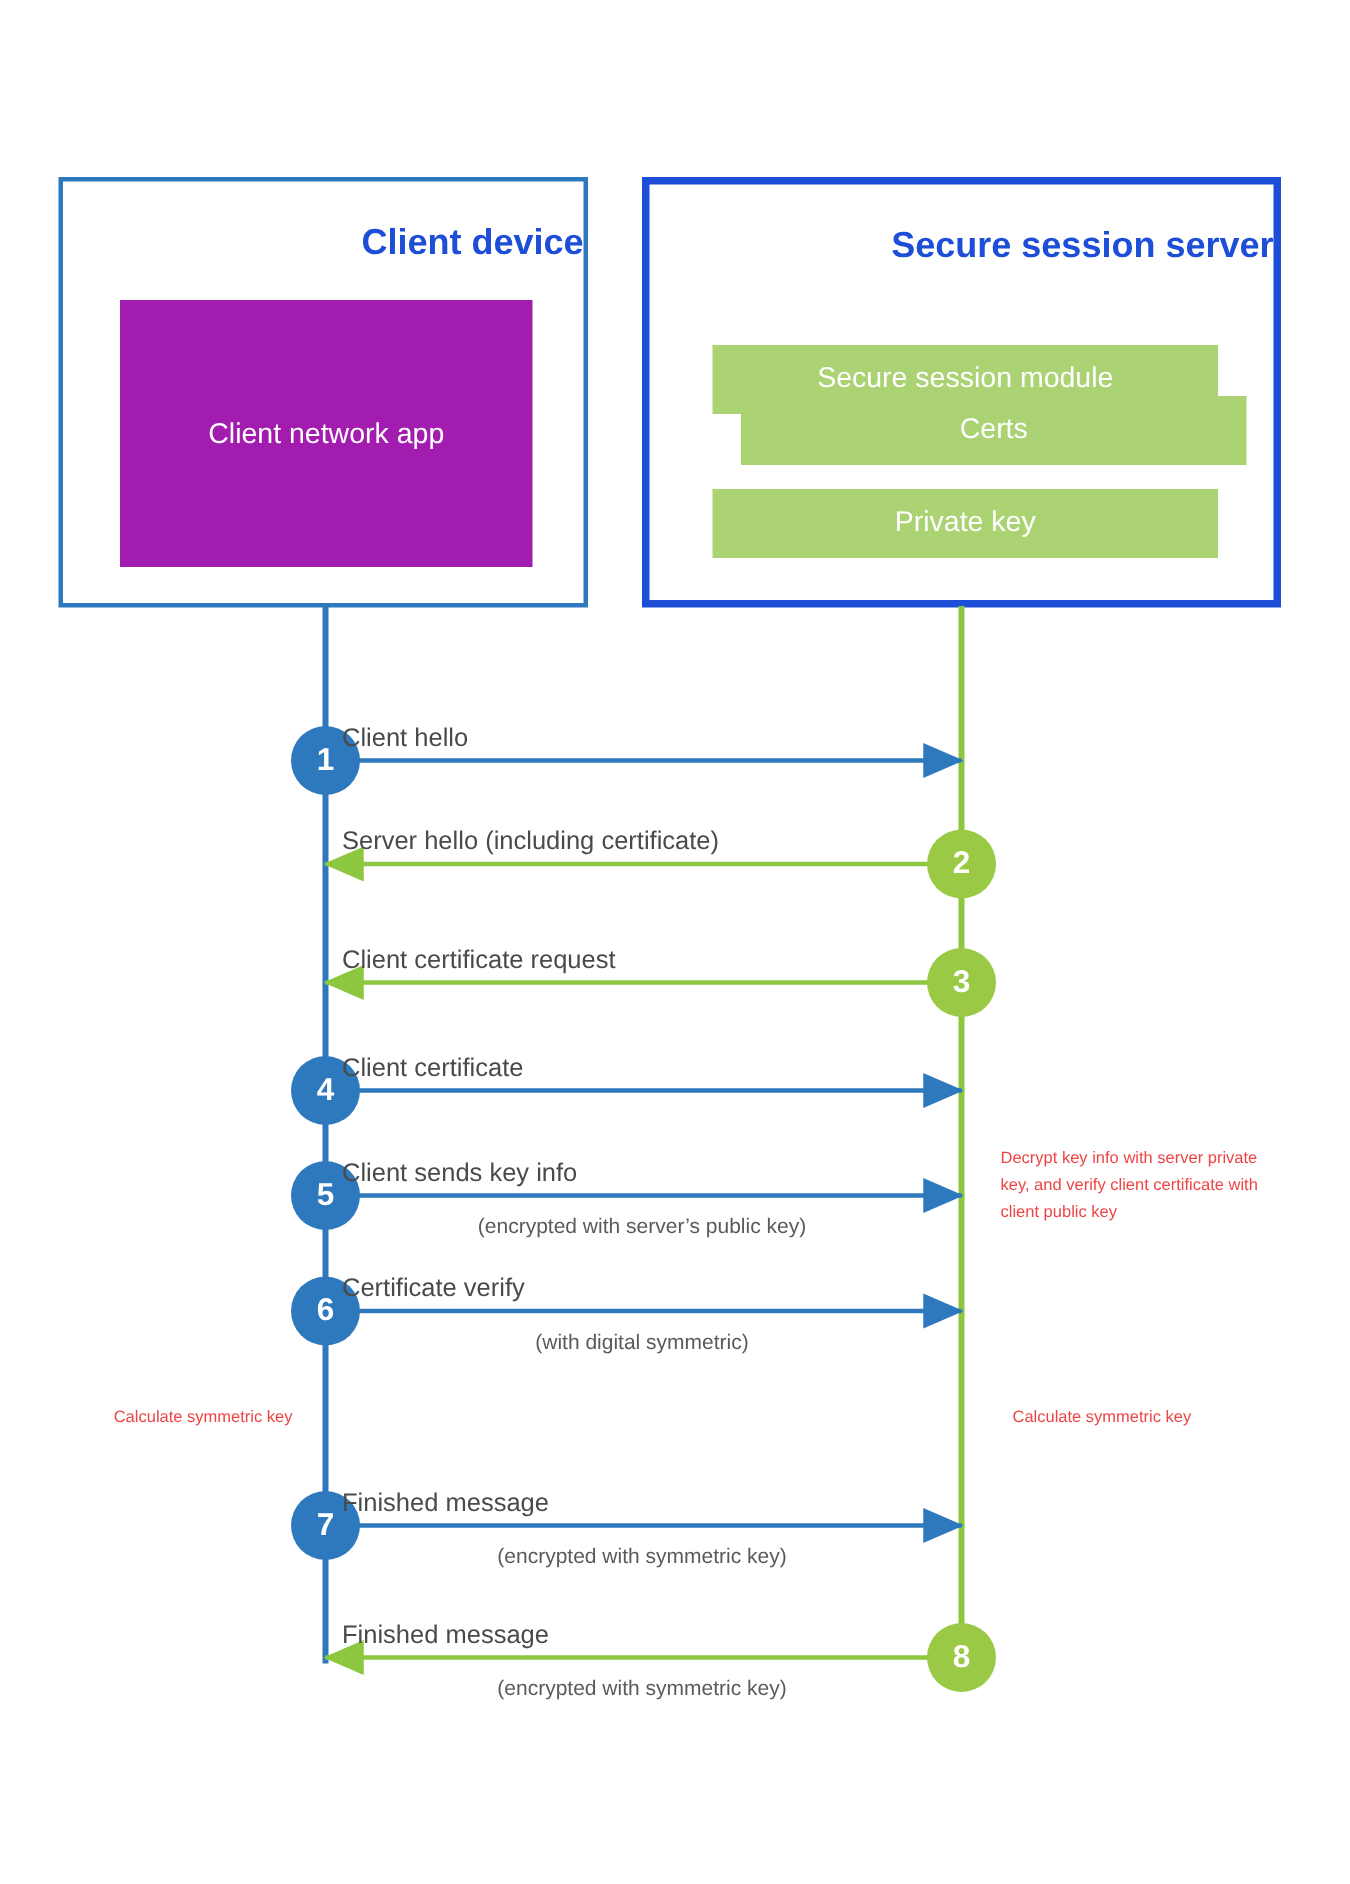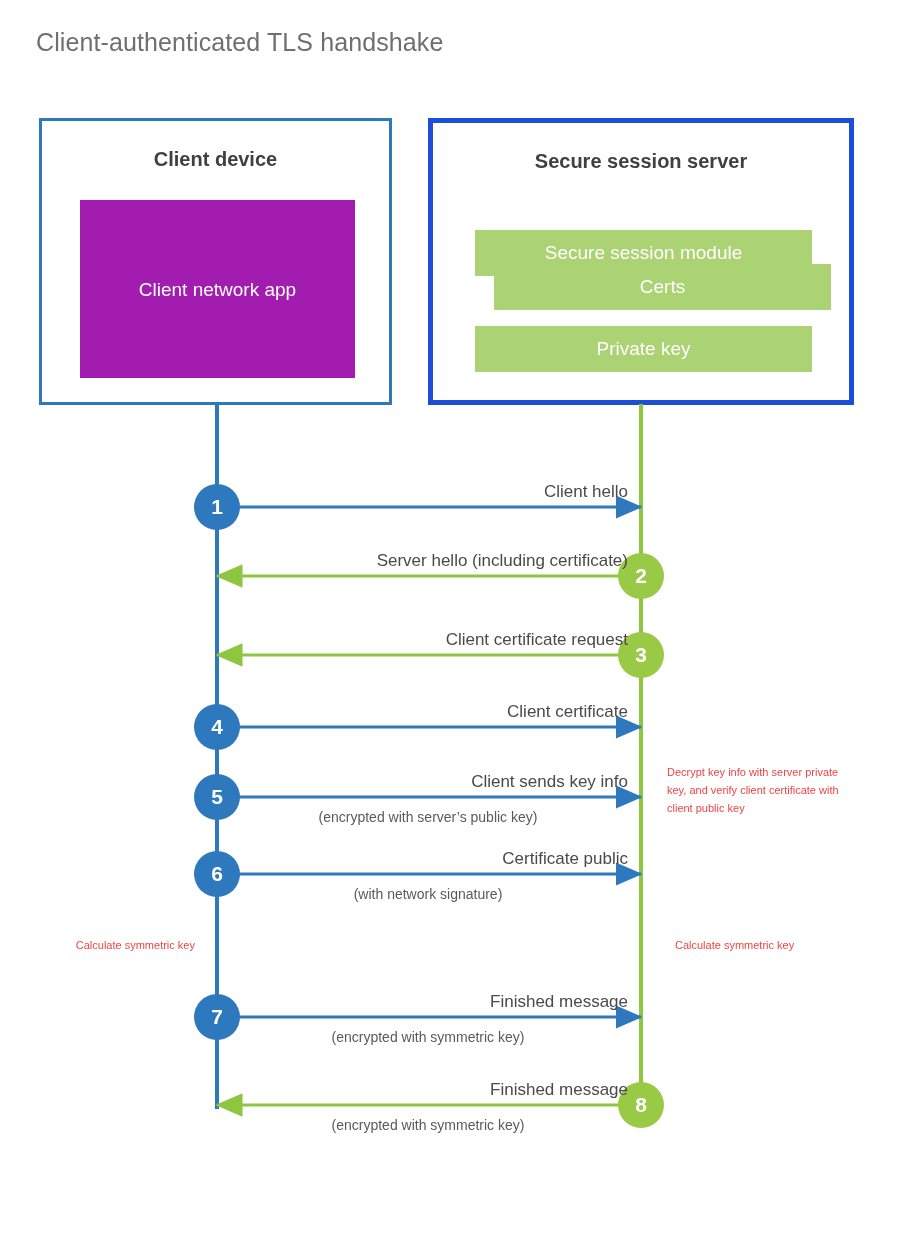--- a/index.html
+++ b/index.html
@@ -49,24 +49,24 @@
     top: 118px;
     width: 426px;
     height: 287px;
     border: 5px solid #1d4ed8;
   }
   .participant-title {
     position: absolute;
     left: 0;
     right: 0;
     top: 27px;
-    text-align: center;
-    font-size: 20px;
+    text-align: right;
+    font-size: 24px;
     font-weight: bold;
-    color: #404040;
+    color: #1d4ed8;
   }
 
   
   #client-app-block {
     position: absolute;
     left: 38px;
     top: 79px;
     width: 275px;
     height: 178px;
     background: #a21caf;
@@ -139,21 +139,21 @@
     font-weight: bold;
   }
   .step-circle.client { background: #2e79bd; }
   .step-circle.server { background: #9aca45; }
 
   
   .msg-label {
     position: absolute;
     left: 228px;
     width: 400px;
-    text-align: right;
+    text-align: left;
     font-size: 17px;
     color: #4a4a4a;
     white-space: nowrap;
   }
   .msg-sublabel {
     position: absolute;
     left: 228px;
     width: 400px;
     text-align: center;
     font-size: 14px;
@@ -185,21 +185,20 @@
     top: 763px;
     width: 180px;
     text-align: left;
   }
 </style>
 </head>
 <body>
 
 <div id="page">
 
-  <div id="diagram-title">Client-authenticated TLS handshake</div>
 
   <div class="participant-box" id="client-box">
     <div class="participant-title">Client device</div>
     <div id="client-app-block">Client network app</div>
   </div>
 
   <div class="participant-box" id="server-box">
     <div class="participant-title">Secure session server</div>
     <div class="server-block" id="server-block-0">Secure session module</div>
     <div class="server-block" id="server-block-1">Certs</div>
@@ -236,22 +235,22 @@
       <div class="step-circle server" style="left: 618px; top: 553px;">2</div>
       <div class="msg-label" style="top: 551px;">Server hello (including certificate)</div>
       <div class="step-circle server" style="left: 618px; top: 632px;">3</div>
       <div class="msg-label" style="top: 630px;">Client certificate request</div>
       <div class="step-circle client" style="left: 194px; top: 704px;">4</div>
       <div class="msg-label" style="top: 702px;">Client certificate</div>
       <div class="step-circle client" style="left: 194px; top: 774px;">5</div>
       <div class="msg-label" style="top: 772px;">Client sends key info</div>
       <div class="msg-sublabel" style="top: 809px;">(encrypted with server’s public key)</div>
       <div class="step-circle client" style="left: 194px; top: 851px;">6</div>
-      <div class="msg-label" style="top: 849px;">Certificate public</div>
-      <div class="msg-sublabel" style="top: 886px;">(with network signature)</div>
+      <div class="msg-label" style="top: 849px;">Certificate verify</div>
+      <div class="msg-sublabel" style="top: 886px;">(with digital symmetric)</div>
       <div class="step-circle client" style="left: 194px; top: 994px;">7</div>
       <div class="msg-label" style="top: 992px;">Finished message</div>
       <div class="msg-sublabel" style="top: 1029px;">(encrypted with symmetric key)</div>
       <div class="step-circle server" style="left: 618px; top: 1082px;">8</div>
       <div class="msg-label" style="top: 1080px;">Finished message</div>
       <div class="msg-sublabel" style="top: 1117px;">(encrypted with symmetric key)</div>
     </div>
 
   <div class="side-note" id="note-server-decrypt">Decrypt key info with server private key, and verify client certificate with client public key</div>
   <div class="side-note" id="note-client-calc">Calculate symmetric key</div>

